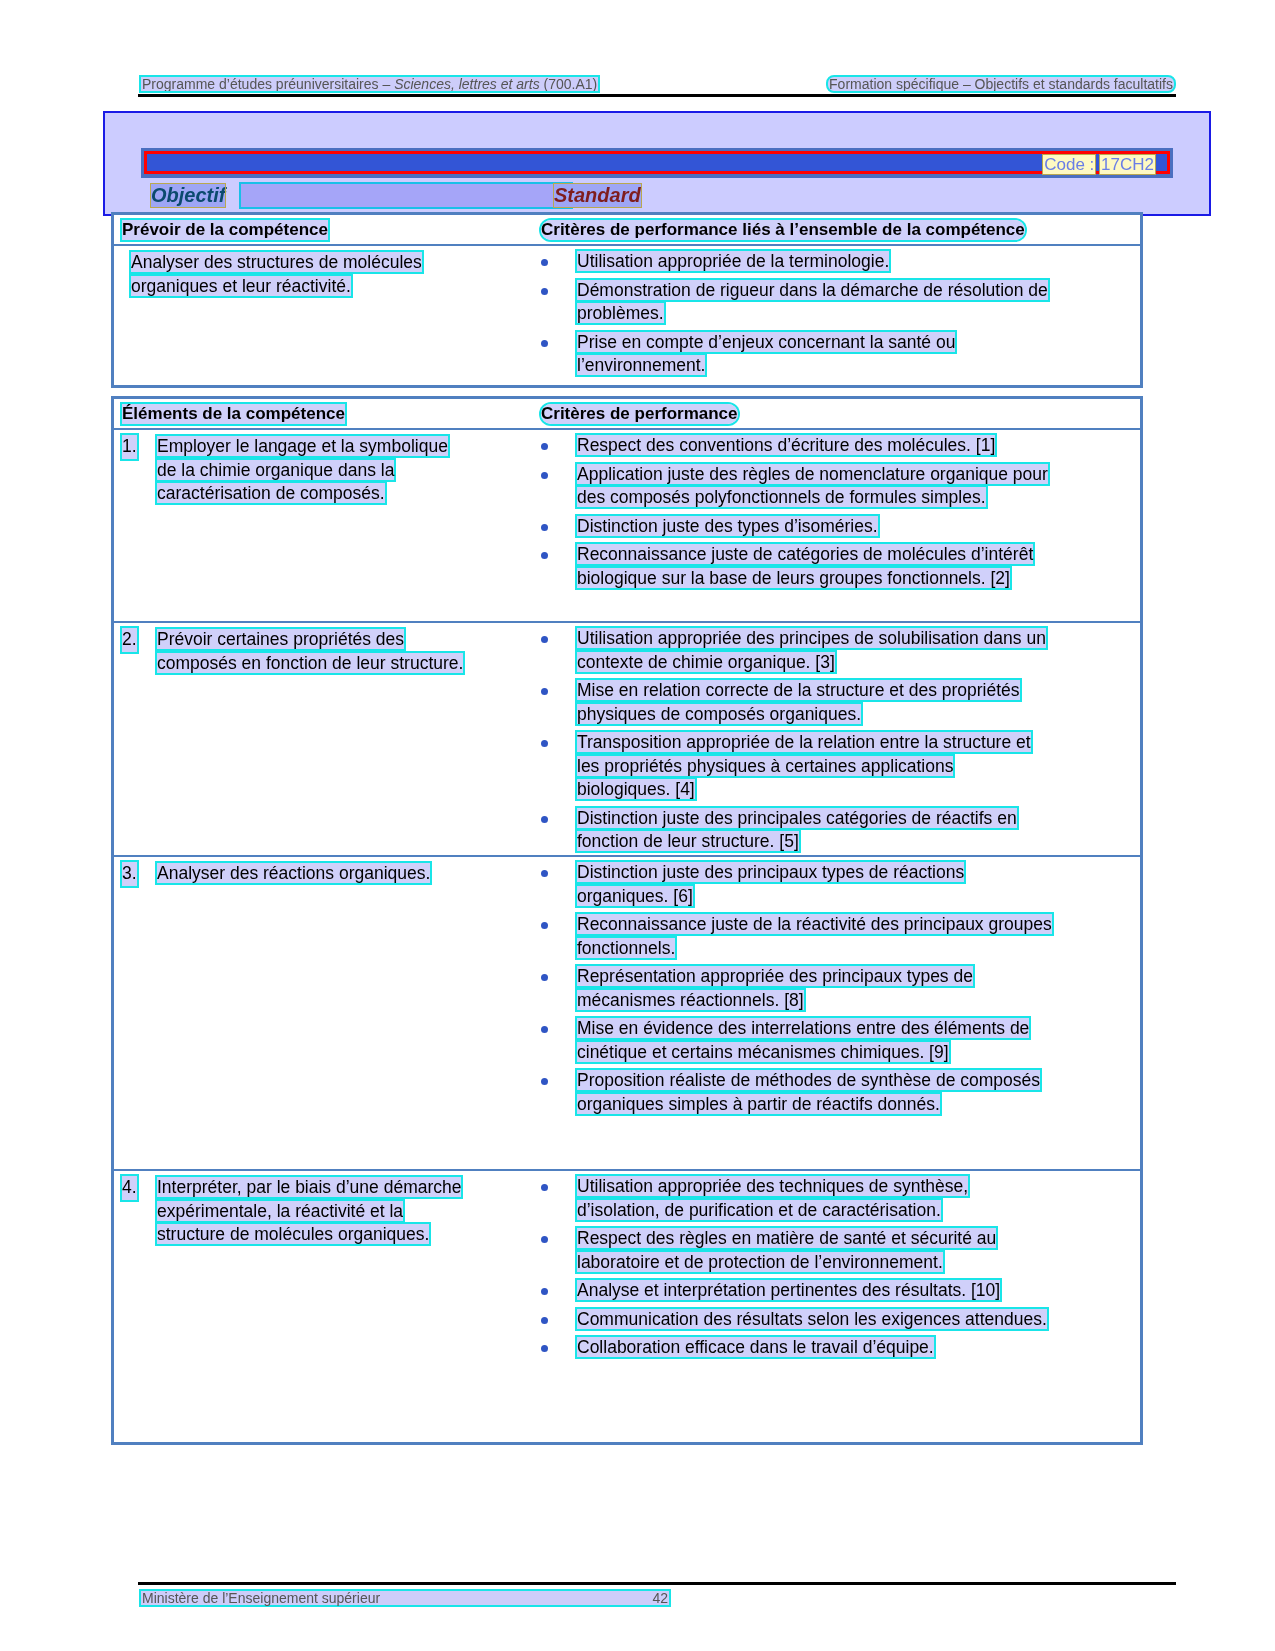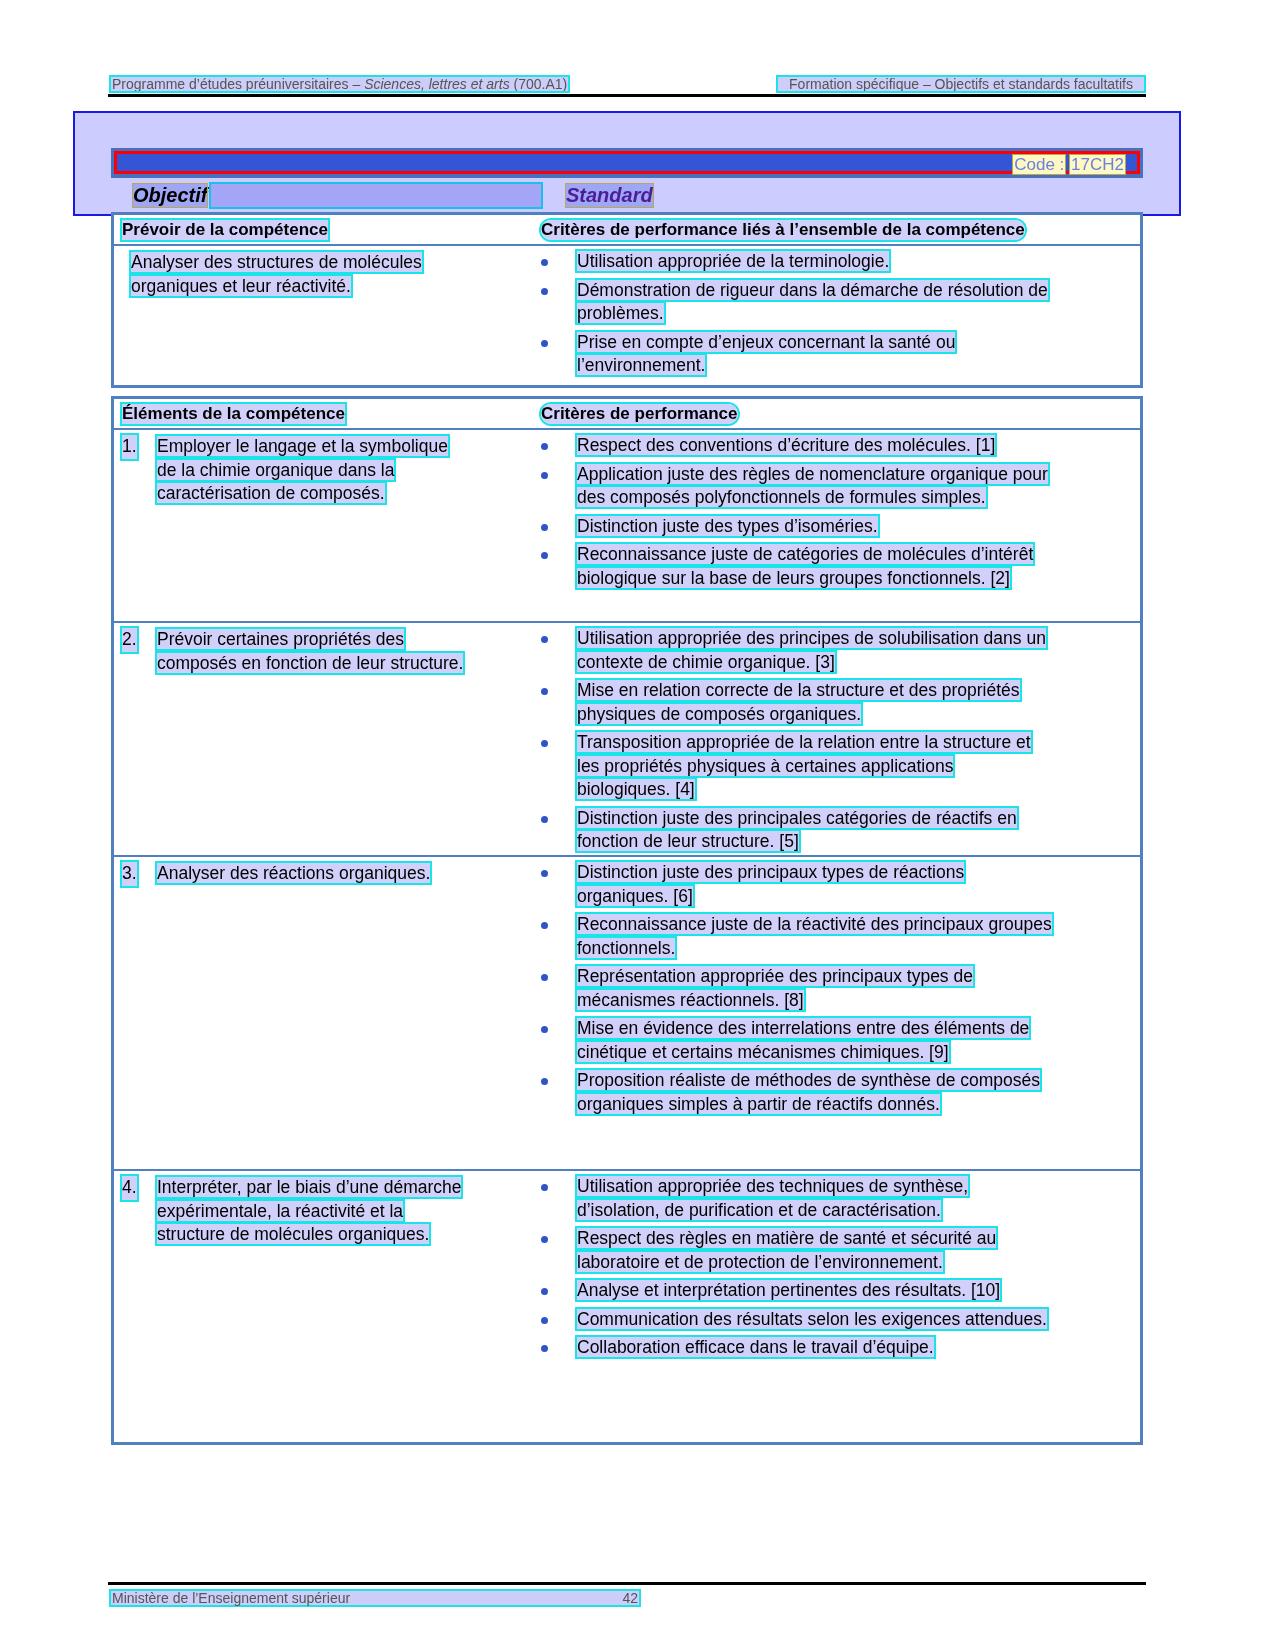--- a/index.html
+++ b/index.html
@@ -1,38 +1,38 @@
 <!DOCTYPE html>
 <html><head>
 <meta charset="utf-8">
 <style>
   html, body { margin:0; padding:0; background:#ffffff; }
   body { width:1275px; height:1651px; position:relative; overflow:hidden;
          font-family:"Liberation Sans", sans-serif; color:#000; }
-  .abs { position:absolute; }
+  .abs { position:absolute;margin-left:30px; }
   .hl { background:rgba(200,200,250,0.9); outline:2px solid #19e5e8; outline-offset:-1px; }
 
   
   .page-header { left:110px; top:76px; width:1035px; height:18px; font-size:14px; color:#555; }
   .page-header .left { position:absolute; left:0; top:0; white-space:nowrap; padding:0 2px; }
-  .page-header .right { position:absolute; right:0; top:0; white-space:nowrap; padding:0 12px; }
+  .page-header .right { position:absolute; right:0; top:0; white-space:nowrap; padding:0 2px;border-radius:7px; }
   .page-header .left i { font-style:italic; }
   .rule-top { left:108px; top:94px; width:1038px; height:3px; background:#000; }
   .rule-bottom { left:108px; top:1582px; width:1038px; height:3px; background:#000; }
 
   
   .overlay { left:73px; top:111px; width:1108px; height:105px; background:#ccccff; border:2px solid #1a1ae6; box-sizing:border-box; }
   .code-bar { left:111px; top:148px; width:1032px; height:30px; background:#4b6fc0; }
   .code-inner { position:absolute; left:3px; top:3px; right:3px; bottom:4px; background:#3355d6; border:3px solid #ff0000; box-sizing:border-box; }
   .code-text { position:absolute; right:12px; top:1px; font-size:17px; color:#6a7ee6; white-space:nowrap; }
   .code-text span { background:#fef9c3; outline:1px solid #b9a850; padding:0 1px; }
   .obj-row { left:121px; top:184px; height:23px; }
-  .obj-label { position:absolute; left:0; top:0; height:23px; font-size:20px; font-weight:bold; font-style:italic; color:#000000; background:#9ea6f5; outline:1px solid #b9a850; white-space:nowrap;margin-left:12px; }
+  .obj-label { position:absolute; left:0; top:0; height:23px; font-size:20px; font-weight:bold; font-style:italic; color:#0c4a6e; background:#9ea6f5; outline:1px solid #b9a850; white-space:nowrap; }
   .obj-fill { position:absolute; left:90px; top:0; width:330px; height:23px; background:#a5a5f8; outline:2px solid #19c0e8; }
-  .std-label { position:absolute; left:445px; top:0; height:23px; font-size:20px; font-weight:bold; font-style:italic; color:#4c1d95; background:#9ea6f5; outline:1px solid #b9a850; white-space:nowrap; }
+  .std-label { position:absolute; left:403px; top:0; height:23px; font-size:20px; font-weight:bold; font-style:italic; color:#7f1d1d; background:#9ea6f5; outline:1px solid #b9a850; white-space:nowrap; }
 
   
   .tbl { position:absolute; left:111px; width:1032px; border:3px solid #5080c0; box-sizing:border-box; background:#fff; }
   .tbl-head { position:relative; height:29px; border-bottom:2px solid #5080c0; }
   .th { position:absolute; top:5px; font-size:17px; font-weight:bold; white-space:nowrap; }
   .th.c1 { left:8px; }
   .th.c2 { left:427px;border-radius:10px; }
   .row { position:relative; border-bottom:2px solid #5080c0; }
   .row:last-child { border-bottom:none; }
   .lcell { position:absolute; left:8px; top:5px; width:405px; font-size:17.5px; line-height:23.5px; }

